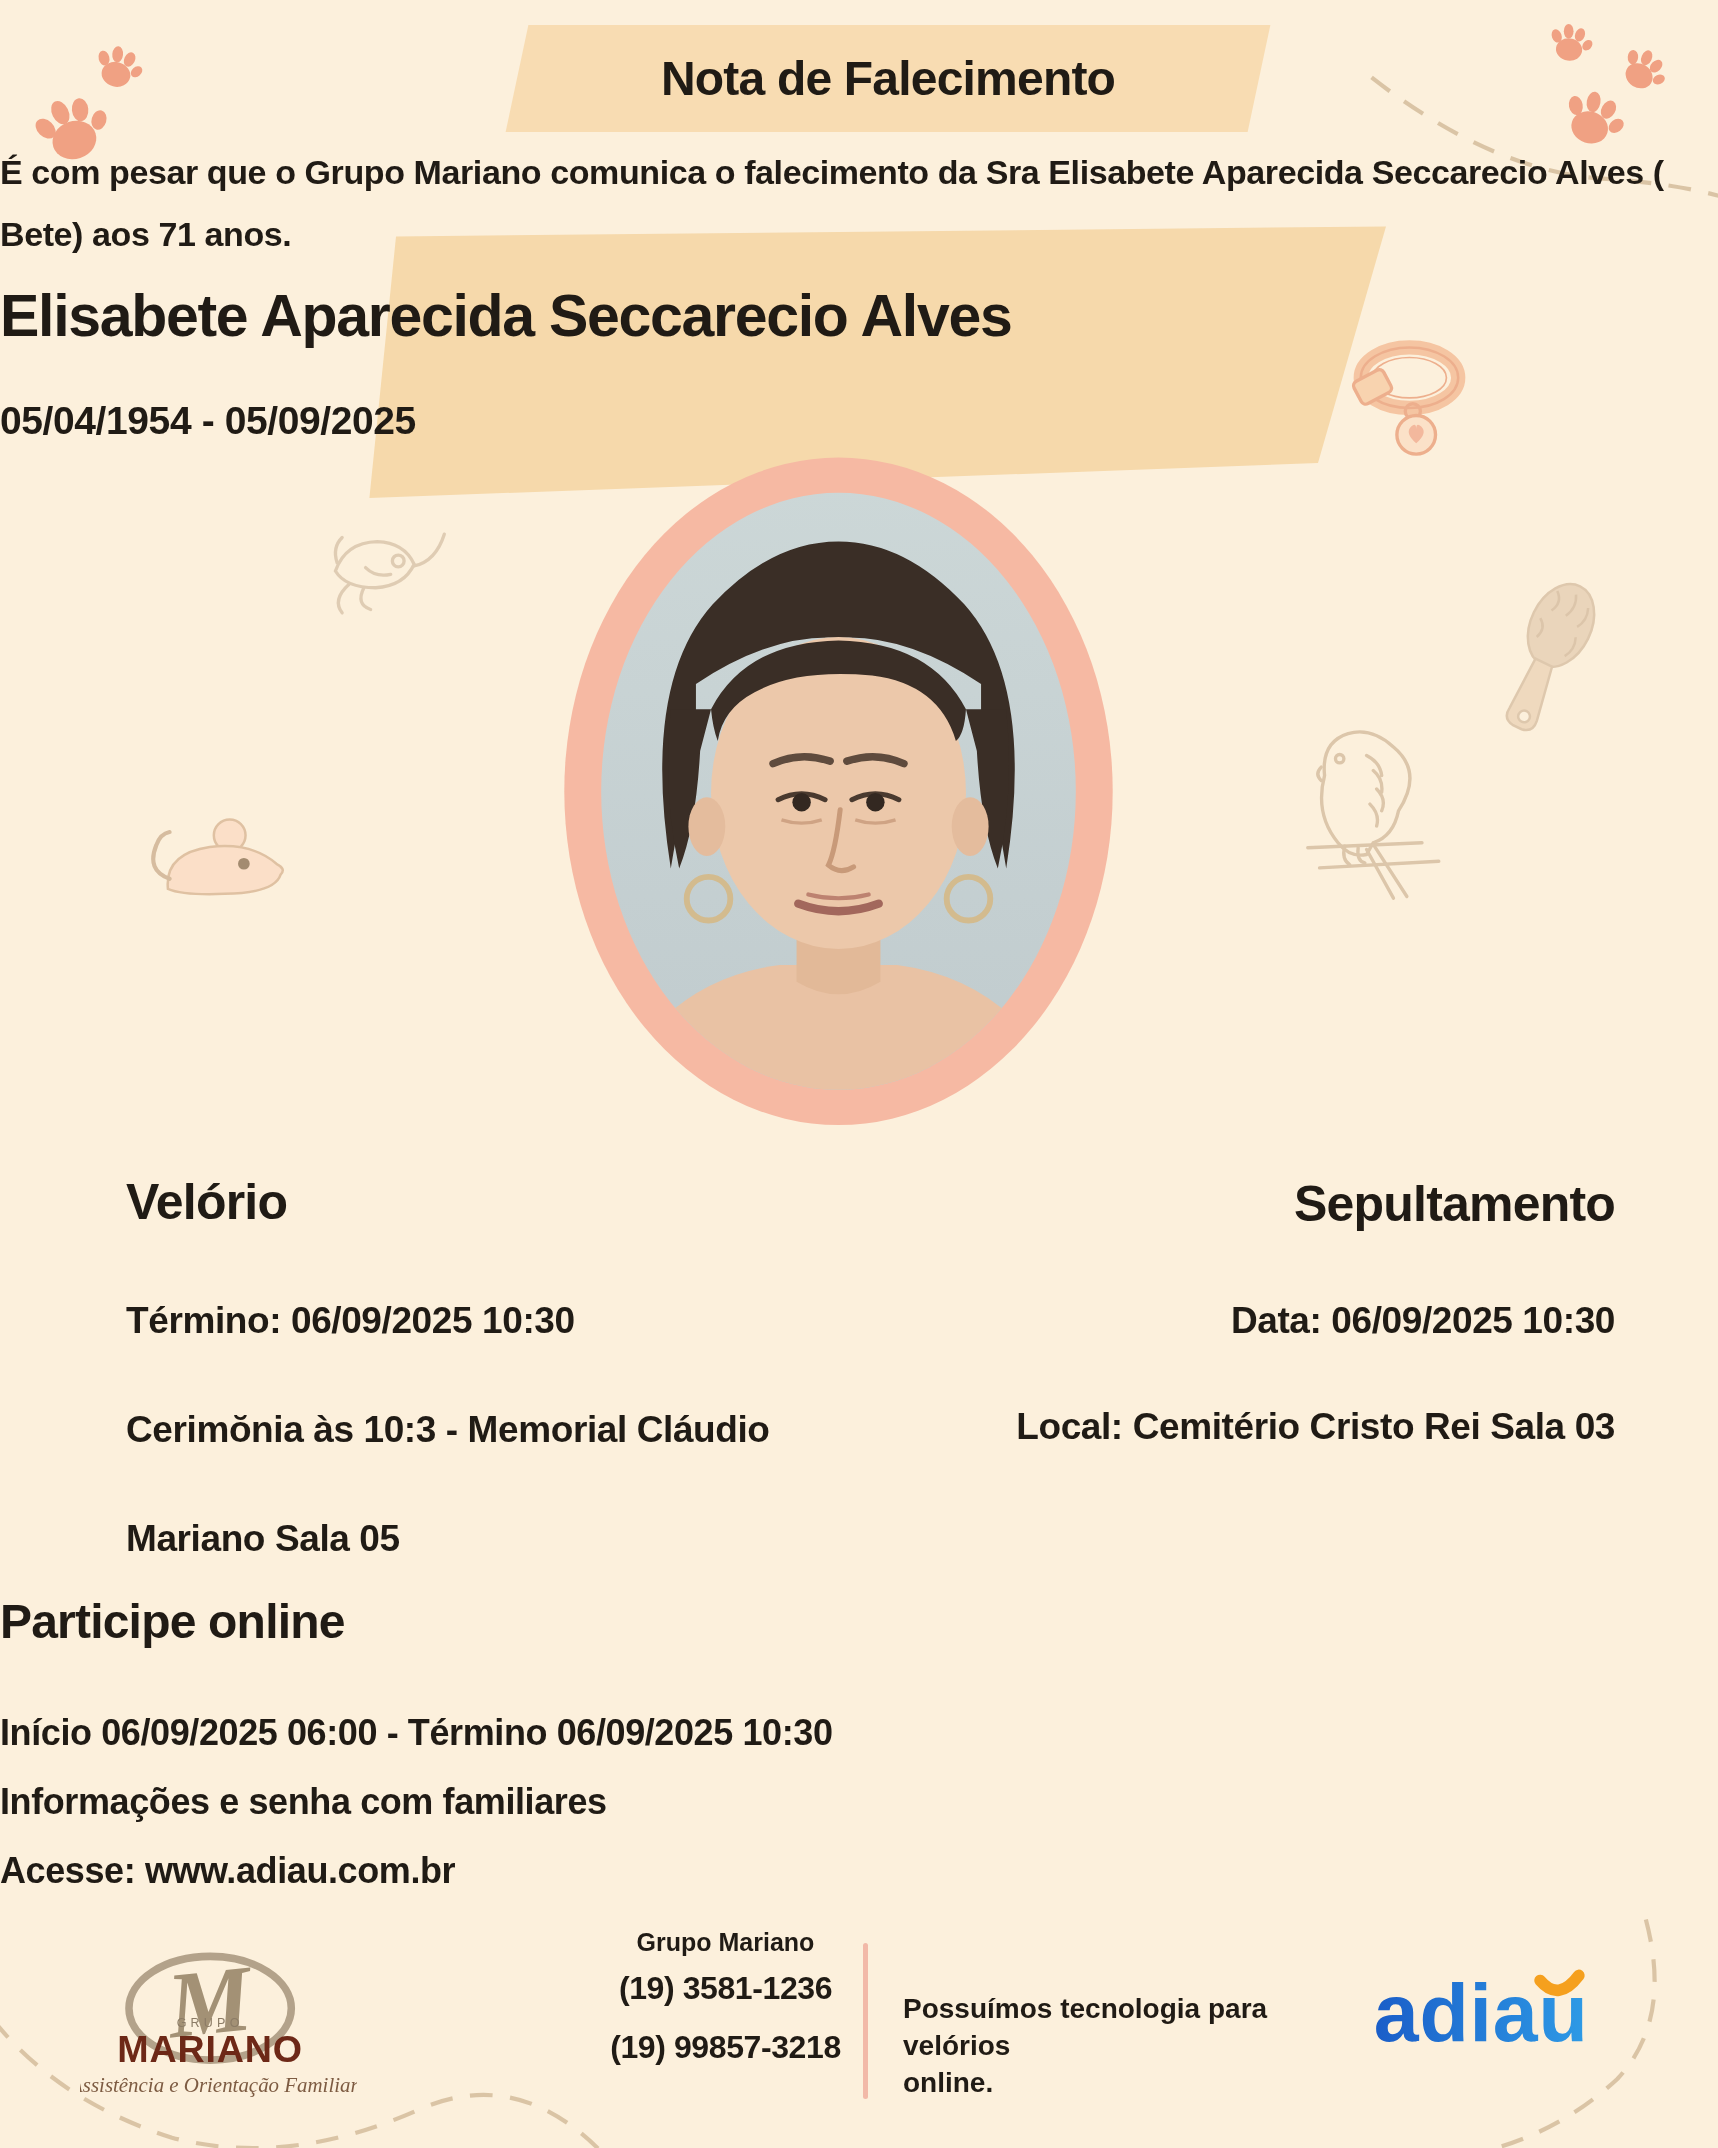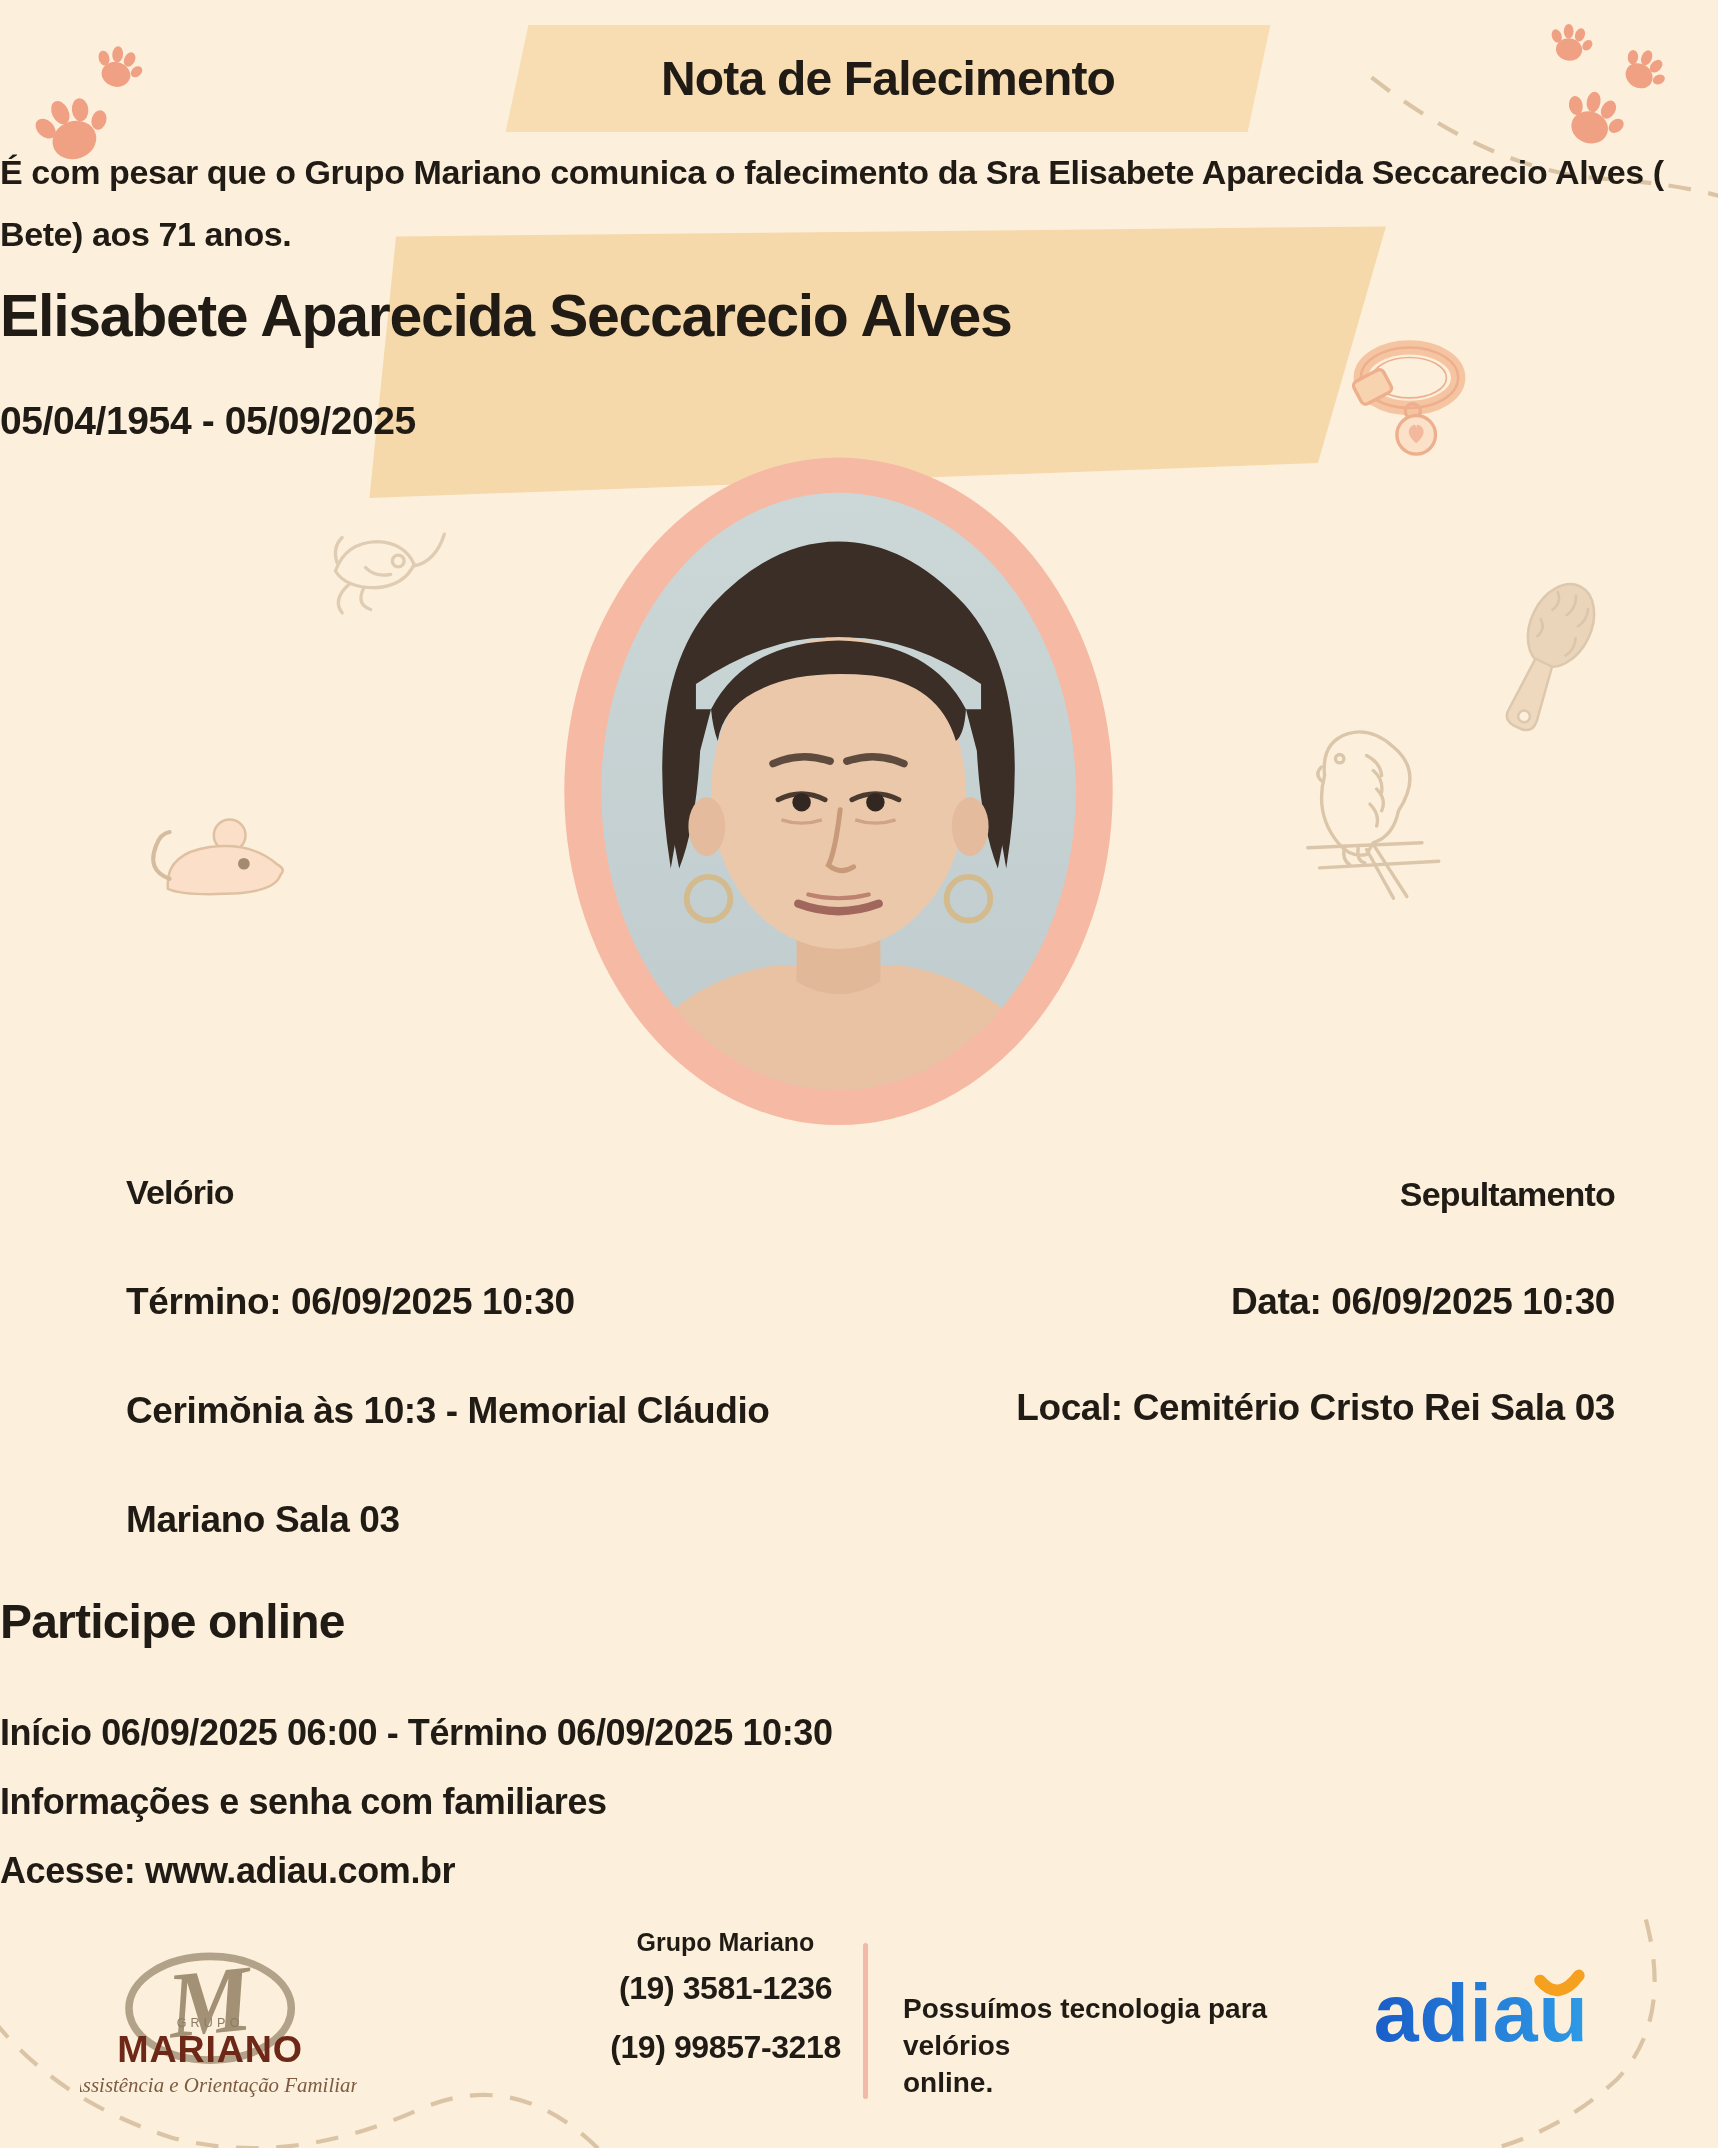--- a/index.html
+++ b/index.html
@@ -10,21 +10,21 @@
   .banner{background:#f8dcb2;}
   #banner1{left:517px;top:25px;width:742px;height:107px;transform:skewX(-12deg);z-index:2;}
   #banner1-text{left:517px;top:25px;width:742px;height:107px;line-height:107px;font-size:48px;
                 font-weight:700;letter-spacing:-0.8px;text-align:center;z-index:3;}
   #announce{top:141px;font-size:34px;font-weight:700;line-height:62px;letter-spacing:-0.4px;z-index:3;}
   #banner2{left:361px;top:218px;width:1040px;height:285px;background:#f6d9ab;z-index:2;
            clip-path:polygon(35px 18.5px,1025px 8.4px,957px 245px,8.4px 280px);}
   #deceased-name{top:282px;font-size:59px;font-weight:700;letter-spacing:-1.3px;z-index:3;}
   #life-dates{top:399px;font-size:39px;font-weight:700;letter-spacing:-0.4px;z-index:3;}
   .sec{z-index:3;}
-  .sec-title{font-size:34px;font-weight:700;letter-spacing:-0.8px;margin-bottom:35px;}
+  .sec-title{font-size:50px;font-weight:700;letter-spacing:-0.8px;margin-bottom:35px;}
   .sec-line{font-size:37px;font-weight:700;line-height:109px;letter-spacing:-0.4px;white-space:nowrap;}
   #wake{left:126px;top:1173px;width:738px;text-align:left;}
   #burial{right:103px;top:1175px;width:797px;text-align:right;}
   #burial .sec-line{line-height:106px;}
   #online{top:1594px;z-index:3;}
   #online .sec-title{margin-bottom:14px;font-size:48px;}
   #online-lines{margin-top:49px;font-size:36px;font-weight:700;line-height:69px;letter-spacing:-0.4px;}
   #footer-contact{left:495px;top:1928px;width:461px;text-align:center;z-index:3;}
   .contact-company{font-size:25px;font-weight:700;margin-bottom:13.4px;}
   .contact-phone{font-size:32px;font-weight:700;margin-bottom:22px;letter-spacing:-0.4px;}
@@ -164,21 +164,21 @@
       <path d="M 352,450 Q 346,500 338,516 Q 352,528 368,518" fill="none" stroke="#c89a79" stroke-width="6" stroke-linecap="round"></path>
       <path d="M 302,562 Q 350,580 398,562" fill="none" stroke="#a2675c" stroke-width="10" stroke-linecap="round"></path>
       <path d="M 314,551 Q 350,560 386,551" fill="none" stroke="#bd8270" stroke-width="5" stroke-linecap="round"></path>
     </g>
   </svg>
 
   <div class="abs sec" id="wake">
     <div class="sec-title">Velório</div>
     <div class="sec-line">Término: 06/09/2025 10:30</div>
     <div class="sec-line">Cerimŏnia às 10:3 - Memorial Cláudio</div>
-    <div class="sec-line">Mariano Sala 03</div>
+    <div class="sec-line">Mariano Sala 05</div>
   </div>
 
   <div class="abs sec" id="burial">
     <div class="sec-title">Sepultamento</div>
     <div class="sec-line">Data: 06/09/2025 10:30</div>
     <div class="sec-line">Local: Cemitério Cristo Rei Sala 03</div>
   </div>
 
   <div class="abs ctr sec" id="online">
     <div class="sec-title">Participe online</div>

